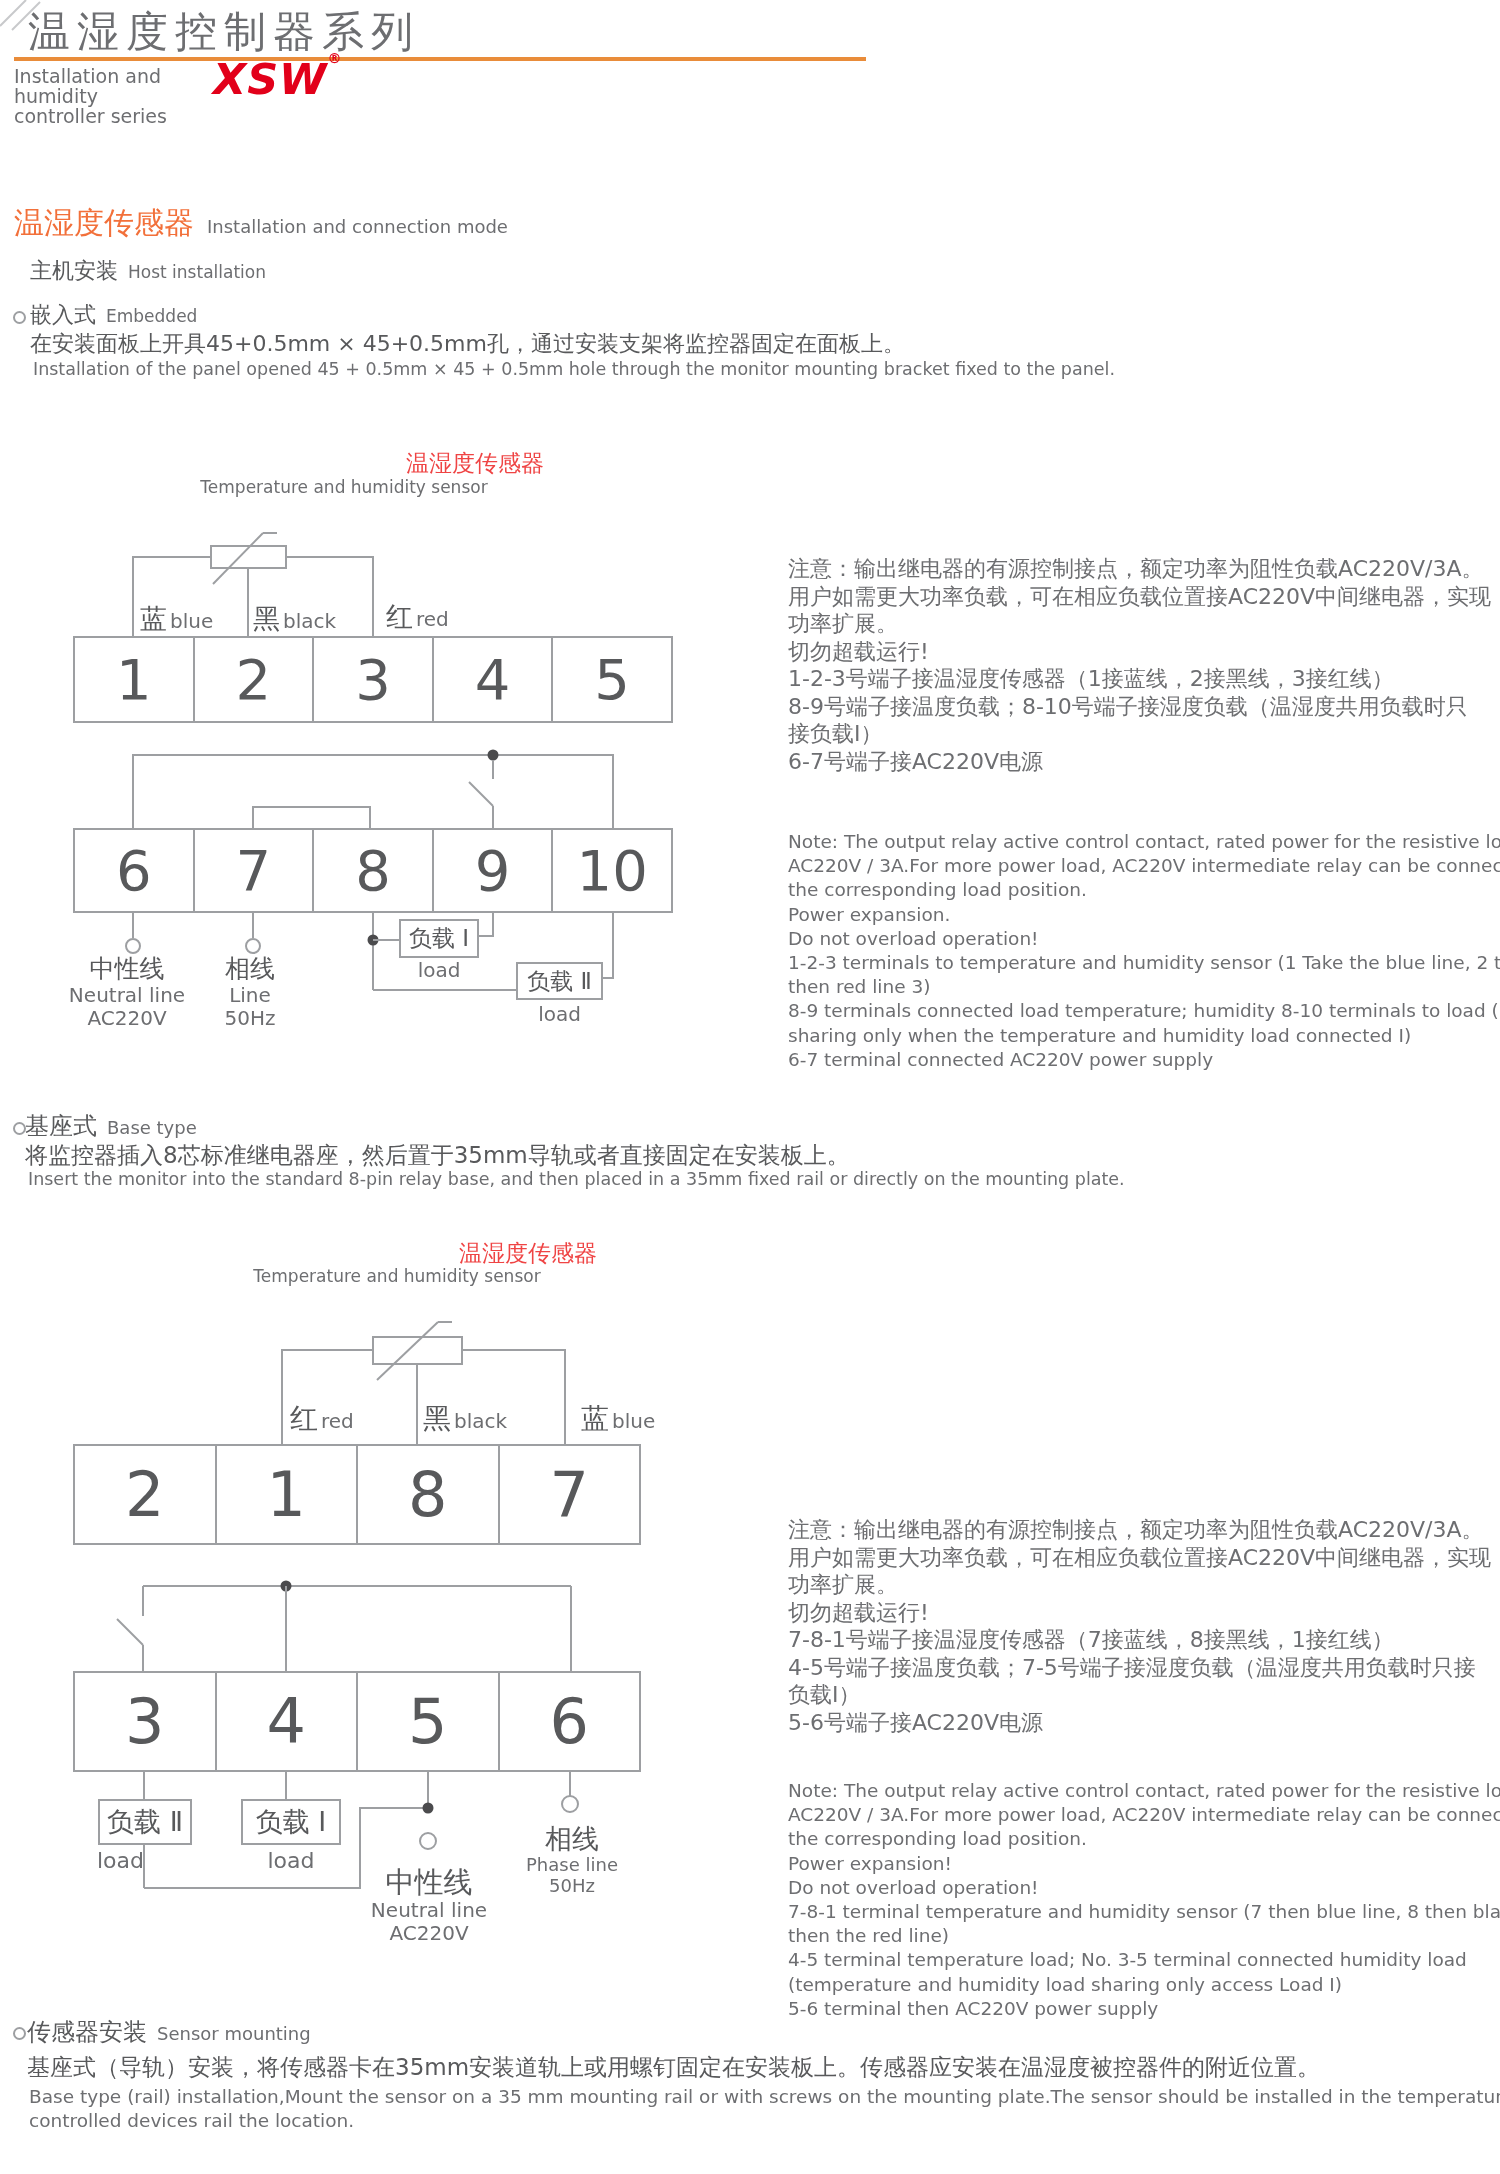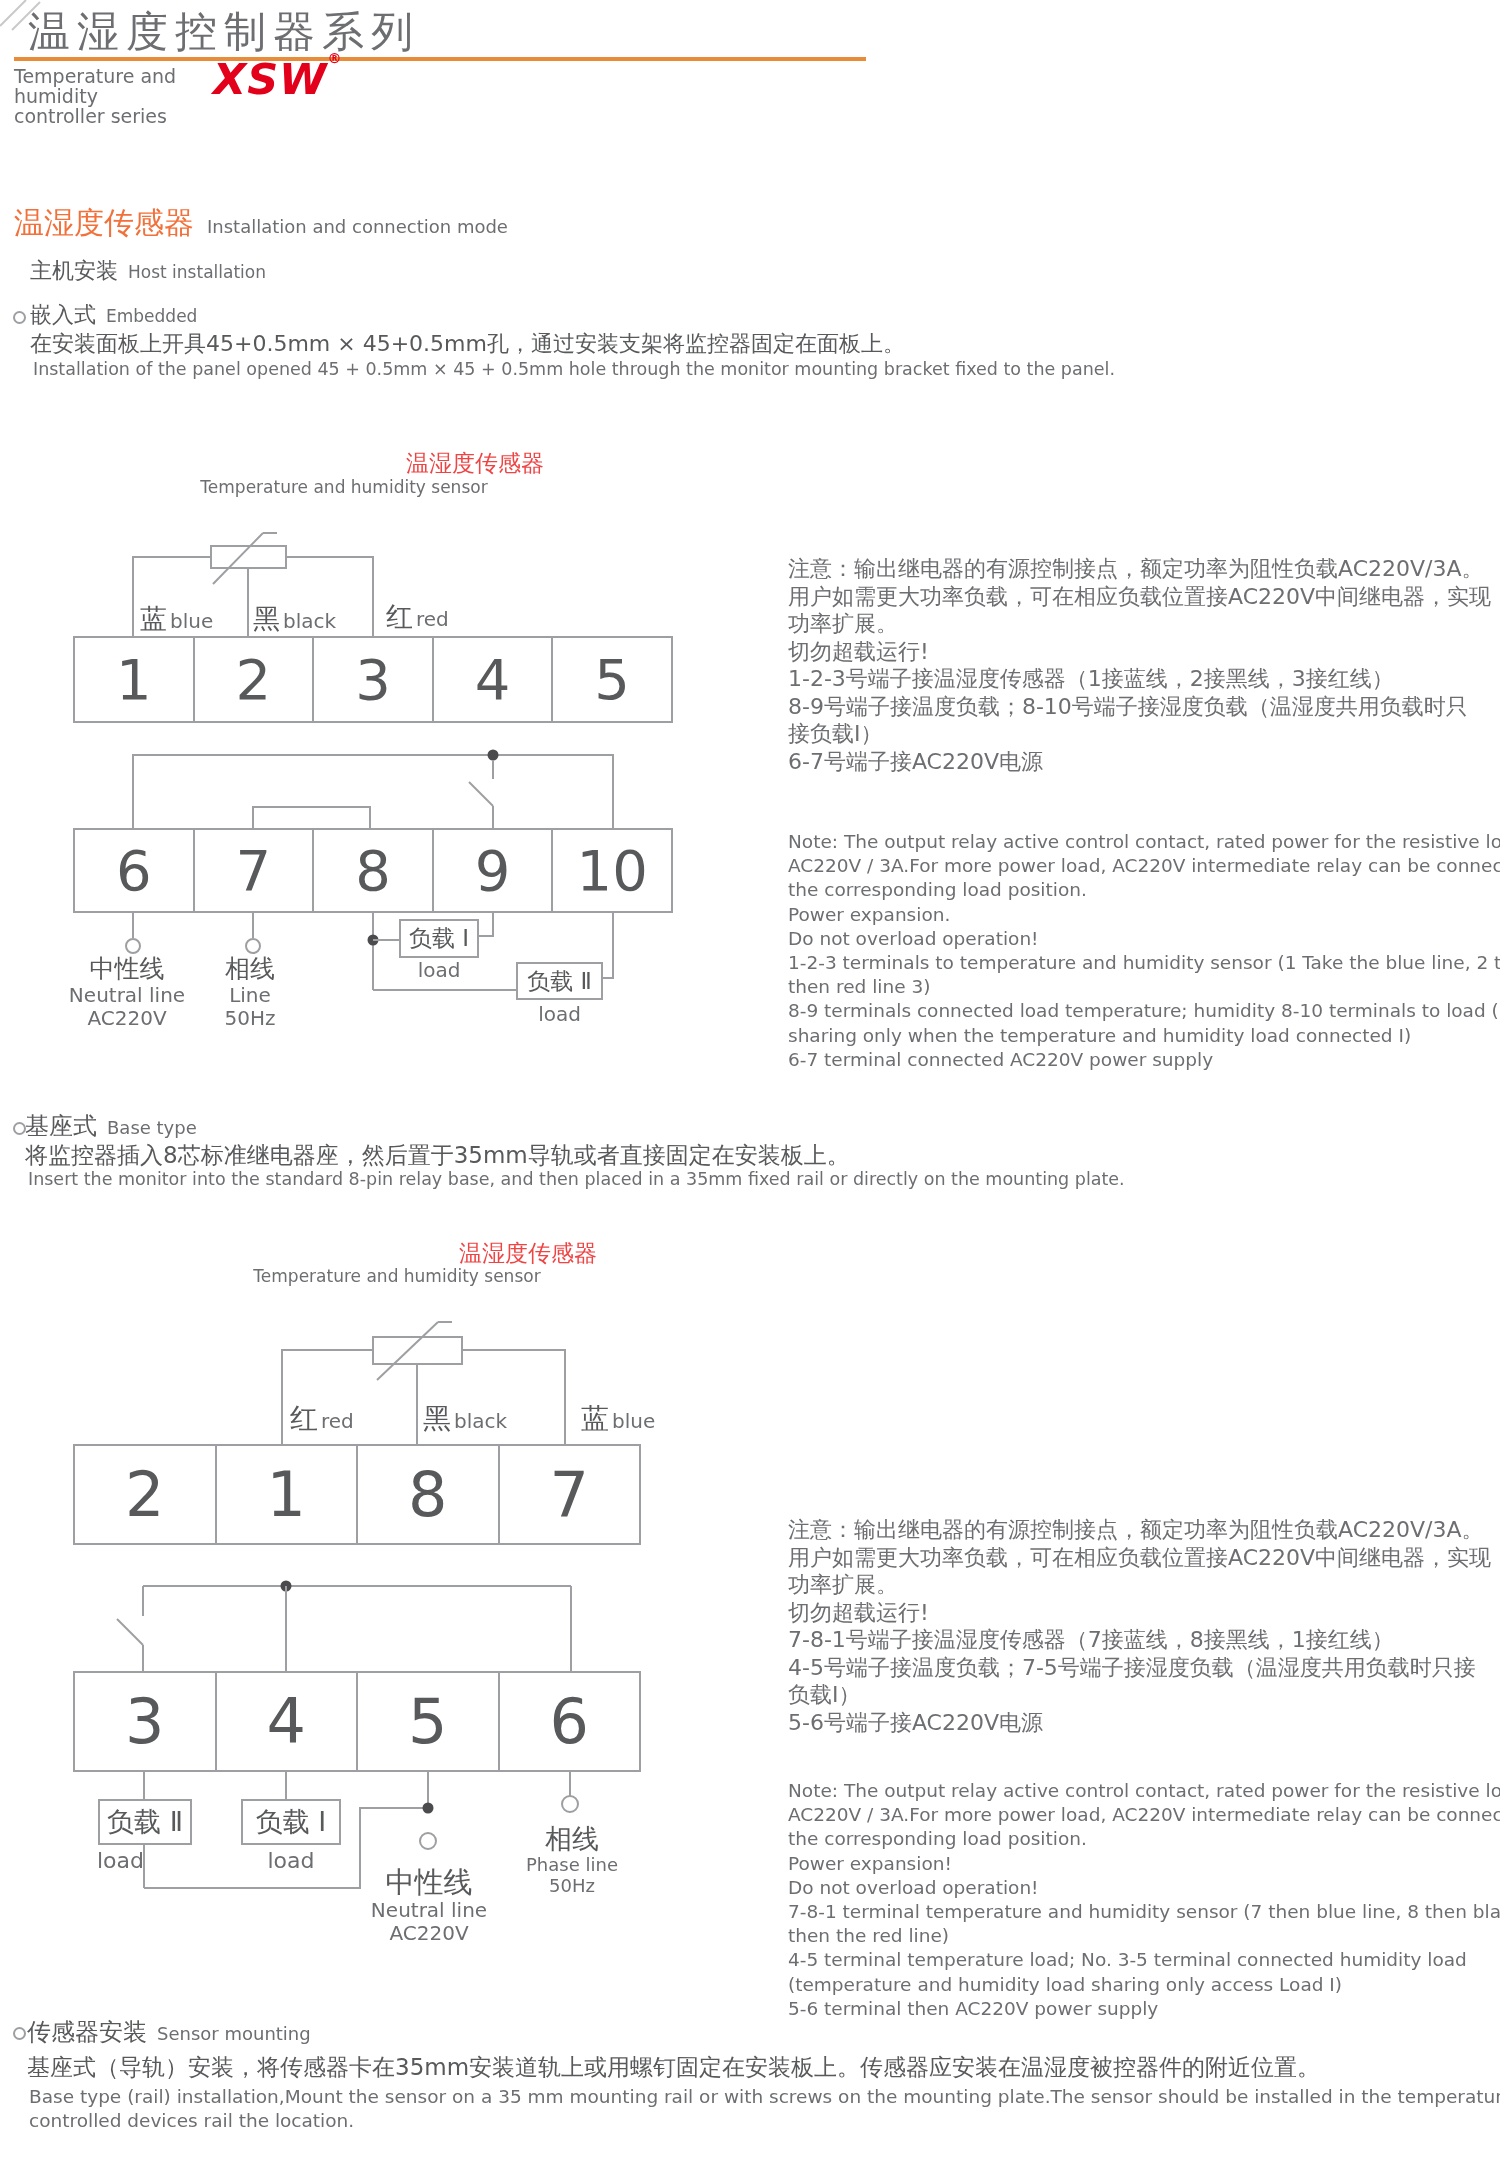--- a/index.html
+++ b/index.html
@@ -125,21 +125,21 @@
       <circle cx="428" cy="1808" r="5.5" fill="#4B4B4D" stroke="none"></circle>
       <circle cx="428" cy="1841" r="8" fill="#fff"></circle>
       <line x1="570" y1="1772" x2="570" y2="1796"></line>
       <circle cx="570" cy="1804" r="8" fill="#fff"></circle>
     </g>
   </svg>
 
   <div class="abs txt main-title">温湿度控制器系列</div>
   <div class="abs txt title-rule"></div>
   <div class="abs txt hdr-sub">
-    <div>Temperature and</div>
+    <div>Installation and</div>
     <div>humidity</div>
     <div>controller series</div>
   </div>
   <div class="abs txt logo">
     <span>XSW</span><span class="reg">®</span>
   </div>
 
   <div class="abs txt sec-head" style="left:14px;top:203px;">
     <span class="cn">温湿度传感器</span><span class="en">Installation and connection mode</span>
   </div>

